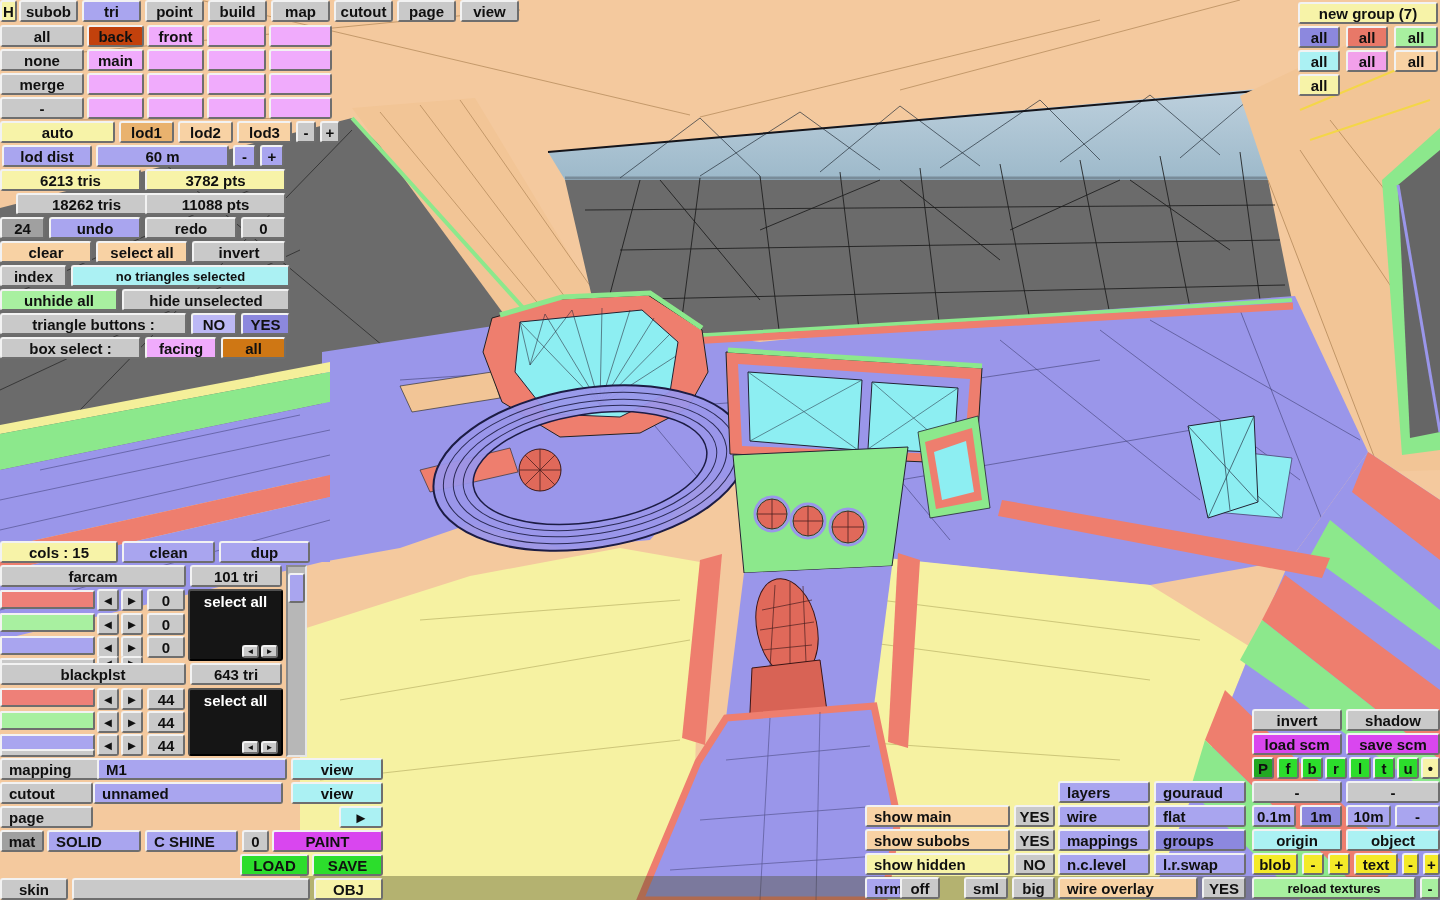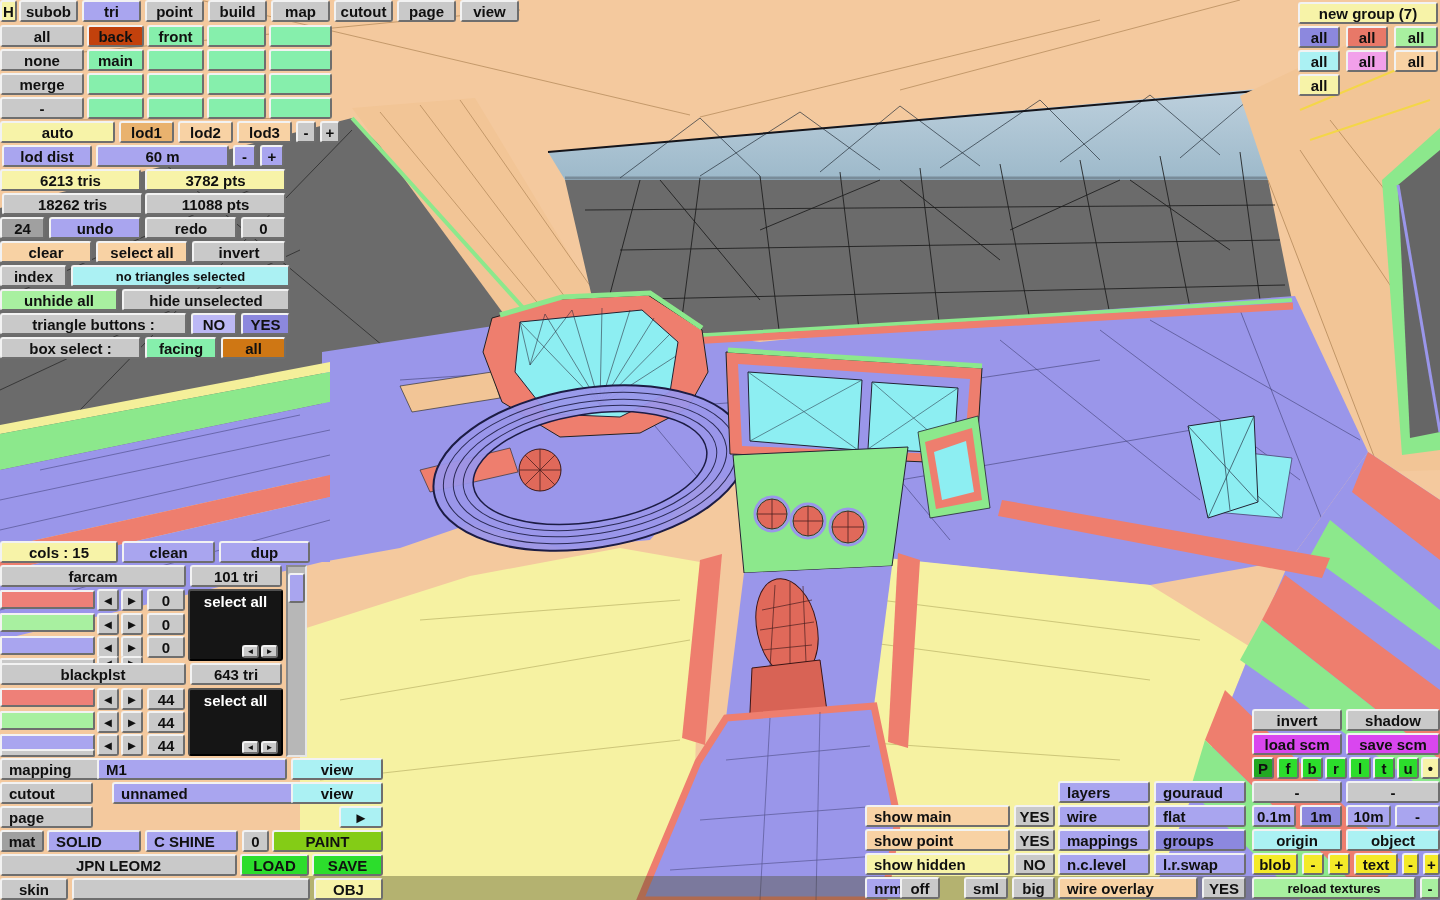--- a/index.html
+++ b/index.html
@@ -8,24 +8,24 @@
   #vp{position:absolute;left:0;top:0}
   .b{position:absolute;box-sizing:border-box;display:flex;align-items:center;justify-content:center;
      height:22px;font-weight:bold;font-size:15px;line-height:1;color:#101010;
      border:2px solid;border-color:#f2f2f2 #6e6e6e #6e6e6e #f2f2f2;border-radius:3px;
      white-space:nowrap;overflow:hidden;cursor:default}
   .lj{justify-content:flex-start;padding-left:7px}
   .sm{font-size:13px}
   .gy{background:#c9c9c9}.gyd{background:#a0a0a0}
   .yl{background:#f7f3a8}.ylp{background:#c2410c}.ylb{background:#f4ea28}
   .pu{background:#a9a5ef}.pud{background:#8c88de}.pul{background:#bcb8f5}
-  .or{background:#86efac}.ord{background:#cf7714}.orl{background:#f8d2a4}.tan{background:#e9b26e}
+  .or{background:#f0abfc}.ord{background:#cf7714}.orl{background:#f8d2a4}.tan{background:#e9b26e}
   .cy{background:#abf1f3}
   .gn{background:#a8f0a0}.gnb{background:#2cdd2c}.gnd{background:#22a822}.gnp{background:#d946ef}
-  .rd{background:#e87868}.pk{background:#f2a0ea}.wh{background:#84cc16}
+  .rd{background:#e87868}.pk{background:#f2a0ea}.wh{background:#d946ef}
   .bar{border-radius:2px}
   .bk{background:#151515;color:#fff;border-color:#505050 #000 #000 #505050;
       align-items:flex-start;padding-top:3px}
   .track{position:absolute;box-sizing:border-box;background:#b7b7b7;
          border:2px solid;border-color:#8a8a8a #e6e6e6 #e6e6e6 #8a8a8a}
 </style>
 </head>
 <body>
 
 <div id="app">
@@ -162,21 +162,21 @@
 <div class="b orl" style="left:237px;top:121px;width:55px">lod3</div>
 <div class="b gy" style="left:296px;top:121px;width:20px">-</div>
 <div class="b gy" style="left:320px;top:121px;width:20px">+</div>
 <div class="b pu" style="left:2px;top:145px;width:90px">lod dist</div>
 <div class="b pu" style="left:96px;top:145px;width:133px">60 m</div>
 <div class="b pu" style="left:233px;top:145px;width:23px">-</div>
 <div class="b pu" style="left:260px;top:145px;width:24px">+</div>
 
 <div class="b yl" style="left:0;top:169px;width:141px">6213 tris</div>
 <div class="b yl" style="left:145px;top:169px;width:141px">3782 pts</div>
-<div class="b gy" style="left:2px;top:193px;width:141px">18262 tris</div>
+<div class="b gy" style="left:16px;top:193px;width:141px">18262 tris</div>
 <div class="b gy" style="left:145px;top:193px;width:141px">11088 pts</div>
 <div class="b gyd" style="left:0;top:217px;width:45px">24</div>
 <div class="b pu" style="left:49px;top:217px;width:92px">undo</div>
 <div class="b gy" style="left:145px;top:217px;width:92px">redo</div>
 <div class="b gy" style="left:241px;top:217px;width:45px">0</div>
 
 <div class="b orl" style="left:0;top:241px;width:92px">clear</div>
 <div class="b orl" style="left:96px;top:241px;width:92px">select all</div>
 <div class="b gy" style="left:192px;top:241px;width:94px">invert</div>
 <div class="b gy" style="left:0;top:265px;width:67px">index</div>
@@ -242,39 +242,38 @@
 <div class="b gy" style="left:147px;top:734px;width:38px">44</div>
 <div class="b bar gy" style="left:0;top:749px;width:95px;height:8px"></div>
 <div class="b bk" style="left:188px;top:688px;width:95px;height:68px">select all</div>
 <div class="b gy" style="left:242px;top:741px;width:17px;height:13px;font-size:8px">◄</div>
 <div class="b gy" style="left:261px;top:741px;width:17px;height:13px;font-size:8px">►</div>
 
 <div class="b gy lj" style="left:0;top:758px;width:102px">mapping</div>
 <div class="b pu lj" style="left:97px;top:758px;width:190px">M1</div>
 <div class="b cy" style="left:291px;top:758px;width:92px">view</div>
 <div class="b gy lj" style="left:0;top:782px;width:93px">cutout</div>
-<div class="b pu lj" style="left:112px;top:782px;width:190px">unnamed</div>
+<div class="b pu lj" style="left:93px;top:782px;width:190px">unnamed</div>
 <div class="b cy" style="left:291px;top:782px;width:92px">view</div>
 <div class="b gy lj" style="left:0;top:806px;width:93px">page</div>
 <div class="b cy" style="left:339px;top:806px;width:44px">►</div>
 <div class="b gyd" style="left:0;top:830px;width:44px">mat</div>
 <div class="b pu lj" style="left:47px;top:830px;width:94px">SOLID</div>
 <div class="b pu lj" style="left:145px;top:830px;width:93px">C SHINE</div>
 <div class="b gy" style="left:242px;top:830px;width:27px">0</div>
 <div class="b wh" style="left:272px;top:830px;width:111px">PAINT</div>
-<div class="b gy" style="left:0;top:854px;width:237px">JPN LEOM2</div>
 <div class="b gnb" style="left:240px;top:854px;width:69px">LOAD</div>
 <div class="b gnb" style="left:312px;top:854px;width:71px">SAVE</div>
 <div class="b gy" style="left:0;top:878px;width:68px">skin</div>
 <div class="b gy" style="left:72px;top:878px;width:238px"></div>
 <div class="b yl" style="left:314px;top:878px;width:69px">OBJ</div>
 
 <div class="b orl lj" style="left:865px;top:805px;width:145px">show main</div>
 <div class="b gy" style="left:1014px;top:805px;width:41px">YES</div>
-<div class="b orl lj" style="left:865px;top:829px;width:145px">show point</div>
+<div class="b orl lj" style="left:865px;top:829px;width:145px">show subobs</div>
 <div class="b gy" style="left:1014px;top:829px;width:41px">YES</div>
 <div class="b yl lj" style="left:865px;top:853px;width:145px">show hidden</div>
 <div class="b gy" style="left:1014px;top:853px;width:41px">NO</div>
 <div class="b pu" style="left:865px;top:877px;width:47px">nrm</div>
 <div class="b gy" style="left:900px;top:877px;width:40px">off</div>
 <div class="b gy" style="left:964px;top:877px;width:44px">sml</div>
 <div class="b gy" style="left:1012px;top:877px;width:43px">big</div>
 
 <div class="b pu lj" style="left:1058px;top:781px;width:92px">layers</div>
 <div class="b pu lj" style="left:1154px;top:781px;width:92px">gouraud</div>

